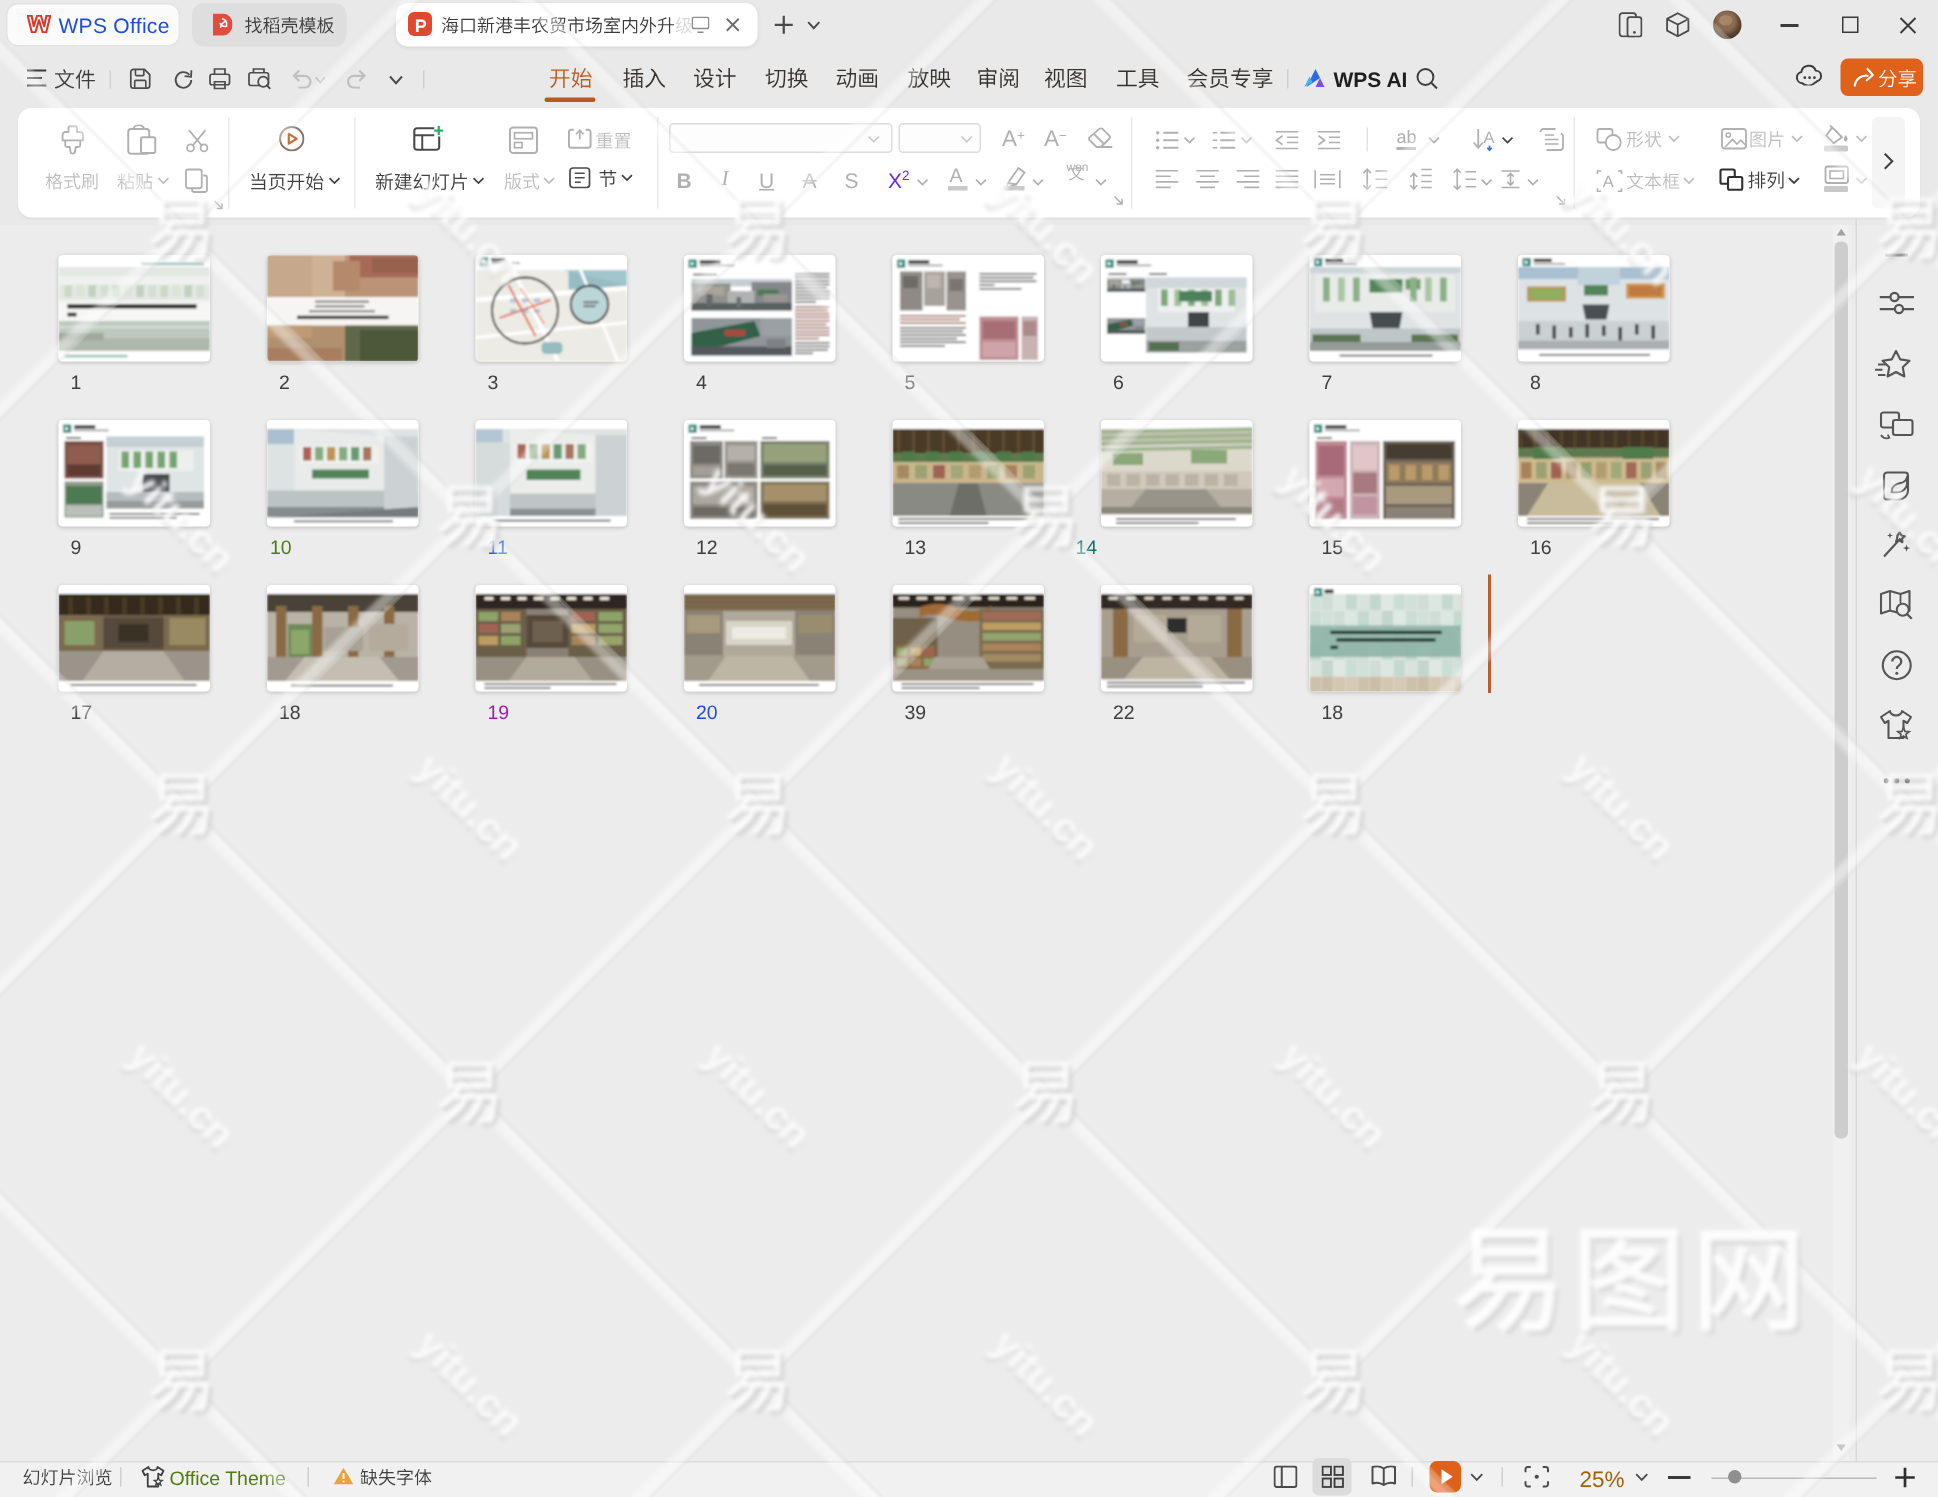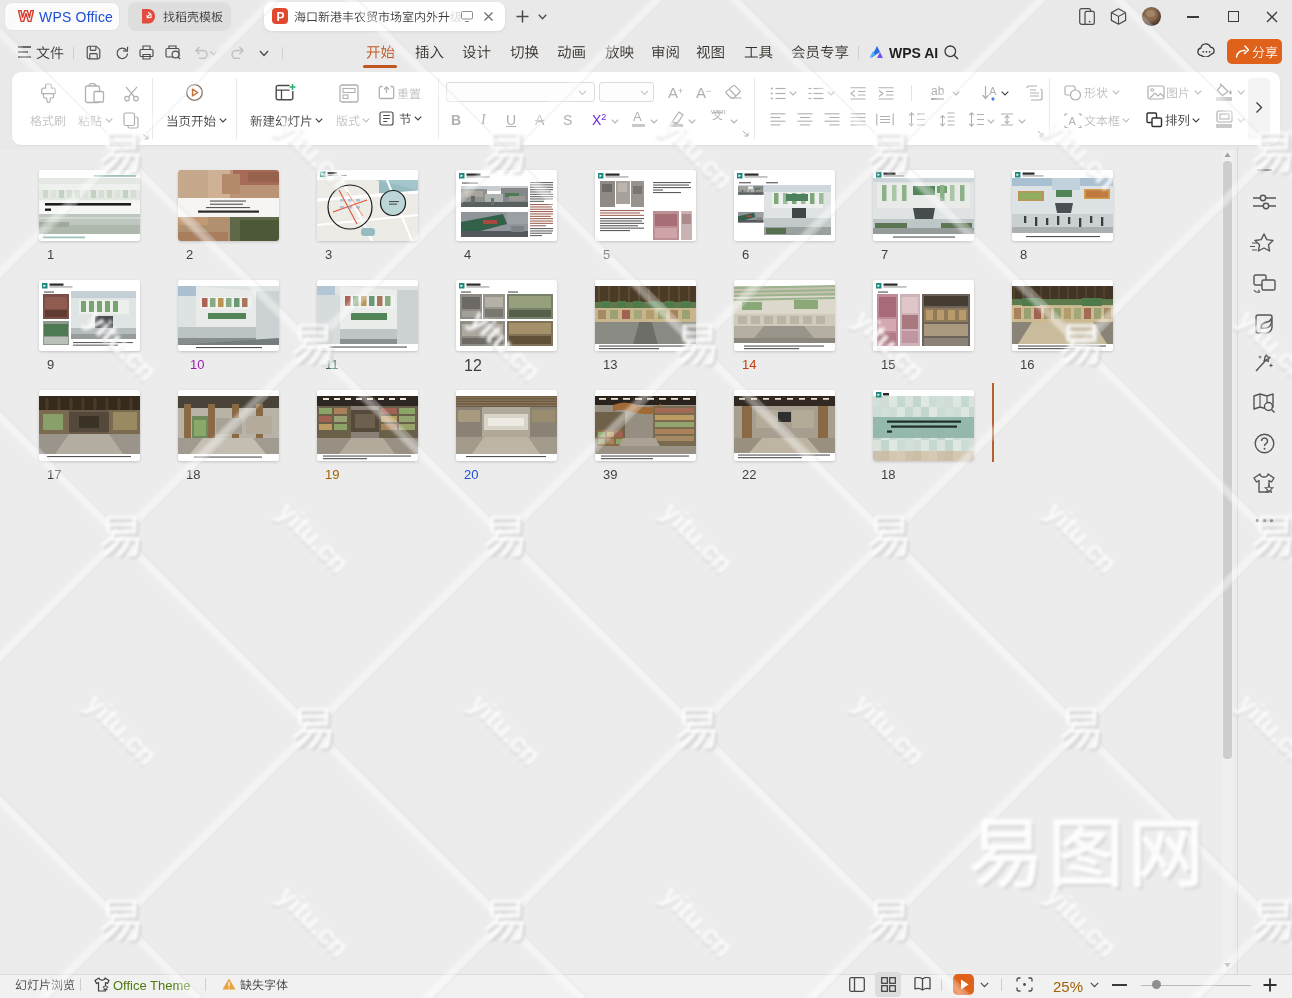--- a/index.html
+++ b/index.html
@@ -897,21 +897,21 @@
         <rect x="64" y="18" width="5.5" height="9" fill="#a9745c"></rect>
         <rect x="30" y="33" width="38" height="6" fill="#518559"></rect>
         <rect x="0" y="47" width="101" height="11" fill="#bcc3c5"></rect>
         <rect x="0" y="58" width="101" height="7" fill="#878d8f"></rect>
         <rect x="78" y="11" width="23" height="54" fill="#ccd2d3"></rect>
         <path d="M0 65 L101 58 L101 65 Z" fill="#757b7d"></path>
         <rect x="0" y="65" width="101" height="6" fill="#fff"></rect>
         <rect x="18" y="67.0" width="66" height="1.1" fill="#333" opacity="0.85"></rect>
       </g>
     </svg></div>
-<div class="a" style="left:190px;top:357px;font-size:13px;color:#a21caf">10</div>
+<div class="a" style="left:180px;top:357px;font-size:13px;color:#4d7c0f">10</div>
 <div class="a" style="left:317px;top:280px;width:101px;height:71px;background:#fff;border-radius:3px;box-shadow:0 1px 3px rgba(0,0,0,.18);overflow:hidden"><svg width="101" height="71" viewBox="0 0 101 71">
       <g filter="url(#pb)">
         <rect x="0" y="0" width="101" height="71" fill="#fff"></rect>
         <rect x="0" y="6" width="101" height="58" fill="#dfe3e4"></rect>
         <rect x="0" y="6" width="18" height="9" fill="#b2c6d6"></rect>
         <path d="M23 6 L80 10 L80 64 L23 64 Z" fill="#ebedeb"></path>
         <rect x="26" y="15" width="52" height="13" fill="#f0f2f0"></rect>
         <rect x="28" y="16" width="5.5" height="10" fill="#ad6254"></rect>
         <rect x="36" y="16" width="5.5" height="10" fill="#86ab80"></rect>
         <rect x="44" y="16" width="5.5" height="10" fill="#bc9454"></rect>
@@ -920,21 +920,21 @@
         <rect x="68" y="16" width="5.5" height="10" fill="#86ab80"></rect>
         <rect x="34" y="33" width="36" height="7" fill="#518559"></rect>
         <rect x="0" y="49" width="101" height="10" fill="#bfc5c7"></rect>
         <rect x="0" y="59" width="101" height="6" fill="#8b9193"></rect>
         <rect x="80" y="10" width="21" height="54" fill="#ccd2d3"></rect>
         <rect x="0" y="15" width="23" height="49" fill="#d6dbdc"></rect>
         <rect x="0" y="64" width="101" height="7" fill="#fff"></rect>
         <rect x="12" y="66.5" width="78" height="1.1" fill="#333" opacity="0.85"></rect>
       </g>
     </svg></div>
-<div class="a" style="left:325px;top:357px;font-size:13px;color:#14532d">11</div>
+<div class="a" style="left:325px;top:357px;font-size:13px;color:#1d4ed8">11</div>
 <div class="a" style="left:456px;top:280px;width:101px;height:71px;background:#fff;border-radius:3px;box-shadow:0 1px 3px rgba(0,0,0,.18);overflow:hidden"><svg width="101" height="71" viewBox="0 0 101 71">
       <g filter="url(#pb)">
         <rect x="0" y="0" width="101" height="71" fill="#fff"></rect>
         <rect x="3" y="3" width="5.5" height="5.5" fill="#1f8a7d"></rect>
         <path d="M4.5 4.4 L7 5.8 L4.5 7.2" fill="#fff"></path>
         <rect x="10.5" y="3.5" width="14" height="2.2" fill="#2a2a2a"></rect>
         <rect x="10.5" y="6.4" width="23" height="1.1" fill="#9a9a9a"></rect>
         <rect x="5" y="11.5" width="10" height="1.1" fill="#333" opacity="0.85"></rect>
         <rect x="52" y="11.5" width="10" height="1.1" fill="#333" opacity="0.85"></rect>
         <rect x="4" y="14" width="22" height="25" fill="#8e8a86"></rect>
@@ -947,21 +947,21 @@
         <rect x="6" y="44" width="41" height="12" fill="#aba69e"></rect>
         <rect x="6" y="58" width="41" height="6" fill="#6e6a64"></rect>
         <rect x="51" y="14" width="46" height="25" fill="#77806a"></rect>
         <rect x="53" y="16" width="42" height="12" fill="#96a07a"></rect>
         <rect x="53" y="30" width="42" height="7" fill="#565e4a"></rect>
         <rect x="51" y="41" width="46" height="25" fill="#807257"></rect>
         <rect x="53" y="43" width="42" height="11" fill="#a4906a"></rect>
         <rect x="53" y="56" width="42" height="8" fill="#5e5138"></rect>
       </g>
     </svg></div>
-<div class="a" style="left:464px;top:357px;font-size:16px;color:#3f3f3f">12</div>
+<div class="a" style="left:464px;top:357px;font-size:13px;color:#3f3f3f">12</div>
 <div class="a" style="left:595px;top:280px;width:101px;height:71px;background:#fff;border-radius:3px;box-shadow:0 1px 3px rgba(0,0,0,.18);overflow:hidden"><svg width="101" height="71" viewBox="0 0 101 71">
       <g filter="url(#pb)">
         <rect x="0" y="0" width="101" height="71" fill="#fff"></rect>
         <rect x="0" y="6" width="101" height="58" fill="#b9a987"></rect>
         <rect x="0" y="6" width="101" height="16" fill="#4a3a28"></rect>
         <line x1="4" y1="6" x2="4" y2="22" stroke="#5e4c34" stroke-width="2"></line>
         <line x1="14" y1="6" x2="14" y2="22" stroke="#5e4c34" stroke-width="2"></line>
         <line x1="24" y1="6" x2="24" y2="22" stroke="#5e4c34" stroke-width="2"></line>
         <line x1="34" y1="6" x2="34" y2="22" stroke="#5e4c34" stroke-width="2"></line>
         <line x1="44" y1="6" x2="44" y2="22" stroke="#5e4c34" stroke-width="2"></line>
@@ -1015,21 +1015,21 @@
         <rect x="69" y="36" width="9" height="8" fill="#b9b4a4"></rect>
         <rect x="82" y="36" width="9" height="8" fill="#b9b4a4"></rect>
         <rect x="0" y="46" width="101" height="12" fill="#b4afa2"></rect>
         <path d="M30 46 L70 46 L80 58 L20 58 Z" fill="#98948a"></path>
         <rect x="0" y="58" width="101" height="5" fill="#8a867c"></rect>
         <rect x="0" y="63" width="101" height="8" fill="#fff"></rect>
         <rect x="10" y="65.5" width="80" height="1.1" fill="#333" opacity="0.85"></rect>
         <rect x="10" y="68.1" width="55" height="1.1" fill="#333" opacity="0.85"></rect>
       </g>
     </svg></div>
-<div class="a" style="left:742px;top:357px;font-size:13px;color:#c2410c">14</div>
+<div class="a" style="left:717px;top:357px;font-size:13px;color:#0f766e">14</div>
 <div class="a" style="left:873px;top:280px;width:101px;height:71px;background:#fff;border-radius:3px;box-shadow:0 1px 3px rgba(0,0,0,.18);overflow:hidden"><svg width="101" height="71" viewBox="0 0 101 71">
       <g filter="url(#pb)">
         <rect x="0" y="0" width="101" height="71" fill="#fff"></rect>
         <rect x="3" y="3" width="5.5" height="5.5" fill="#1f8a7d"></rect>
         <path d="M4.5 4.4 L7 5.8 L4.5 7.2" fill="#fff"></path>
         <rect x="10.5" y="3.5" width="14" height="2.2" fill="#2a2a2a"></rect>
         <rect x="10.5" y="6.4" width="23" height="1.1" fill="#9a9a9a"></rect>
         <rect x="5" y="11.5" width="10" height="1.1" fill="#333" opacity="0.85"></rect>
         <rect x="4" y="14" width="21" height="52" fill="#c08a96"></rect>
         <rect x="6" y="17" width="17" height="20" fill="#a86a78"></rect>
@@ -1165,21 +1165,21 @@
         <rect x="82" y="34" width="16" height="6" fill="#9aa46a"></rect>
         <rect x="34" y="20" width="28" height="22" fill="#55493a"></rect>
         <rect x="38" y="24" width="20" height="14" fill="#6e6150"></rect>
         <path d="M0 48 L101 48 L101 64 L0 64 Z" fill="#989082"></path>
         <path d="M34 48 L66 48 L78 64 L22 64 Z" fill="#b2aa9a"></path>
         <rect x="0" y="64" width="101" height="7" fill="#fff"></rect>
         <rect x="6" y="65.5" width="88" height="1.1" fill="#333" opacity="0.85"></rect>
         <rect x="6" y="68.1" width="44" height="1.1" fill="#333" opacity="0.85"></rect>
       </g>
     </svg></div>
-<div class="a" style="left:325px;top:467px;font-size:13px;color:#a16207">19</div>
+<div class="a" style="left:325px;top:467px;font-size:13px;color:#a21caf">19</div>
 <div class="a" style="left:456px;top:390px;width:101px;height:71px;background:#fff;border-radius:3px;box-shadow:0 1px 3px rgba(0,0,0,.18);overflow:hidden"><svg width="101" height="71" viewBox="0 0 101 71">
       <g filter="url(#pb)">
         <rect x="0" y="0" width="101" height="71" fill="#fff"></rect>
         <rect x="0" y="6" width="101" height="58" fill="#b0a898"></rect>
         <rect x="0" y="6" width="101" height="11" fill="#6a5a44"></rect>
         <line x1="0" y1="7.5" x2="101" y2="7.5" stroke="#8a7456" stroke-width="1.2"></line>
         <line x1="0" y1="10.1" x2="101" y2="10.1" stroke="#8a7456" stroke-width="1.2"></line>
         <line x1="0" y1="12.7" x2="101" y2="12.7" stroke="#8a7456" stroke-width="1.2"></line>
         <line x1="0" y1="15.3" x2="101" y2="15.3" stroke="#8a7456" stroke-width="1.2"></line>
         <rect x="0" y="17" width="26" height="30" fill="#8a8274"></rect>

